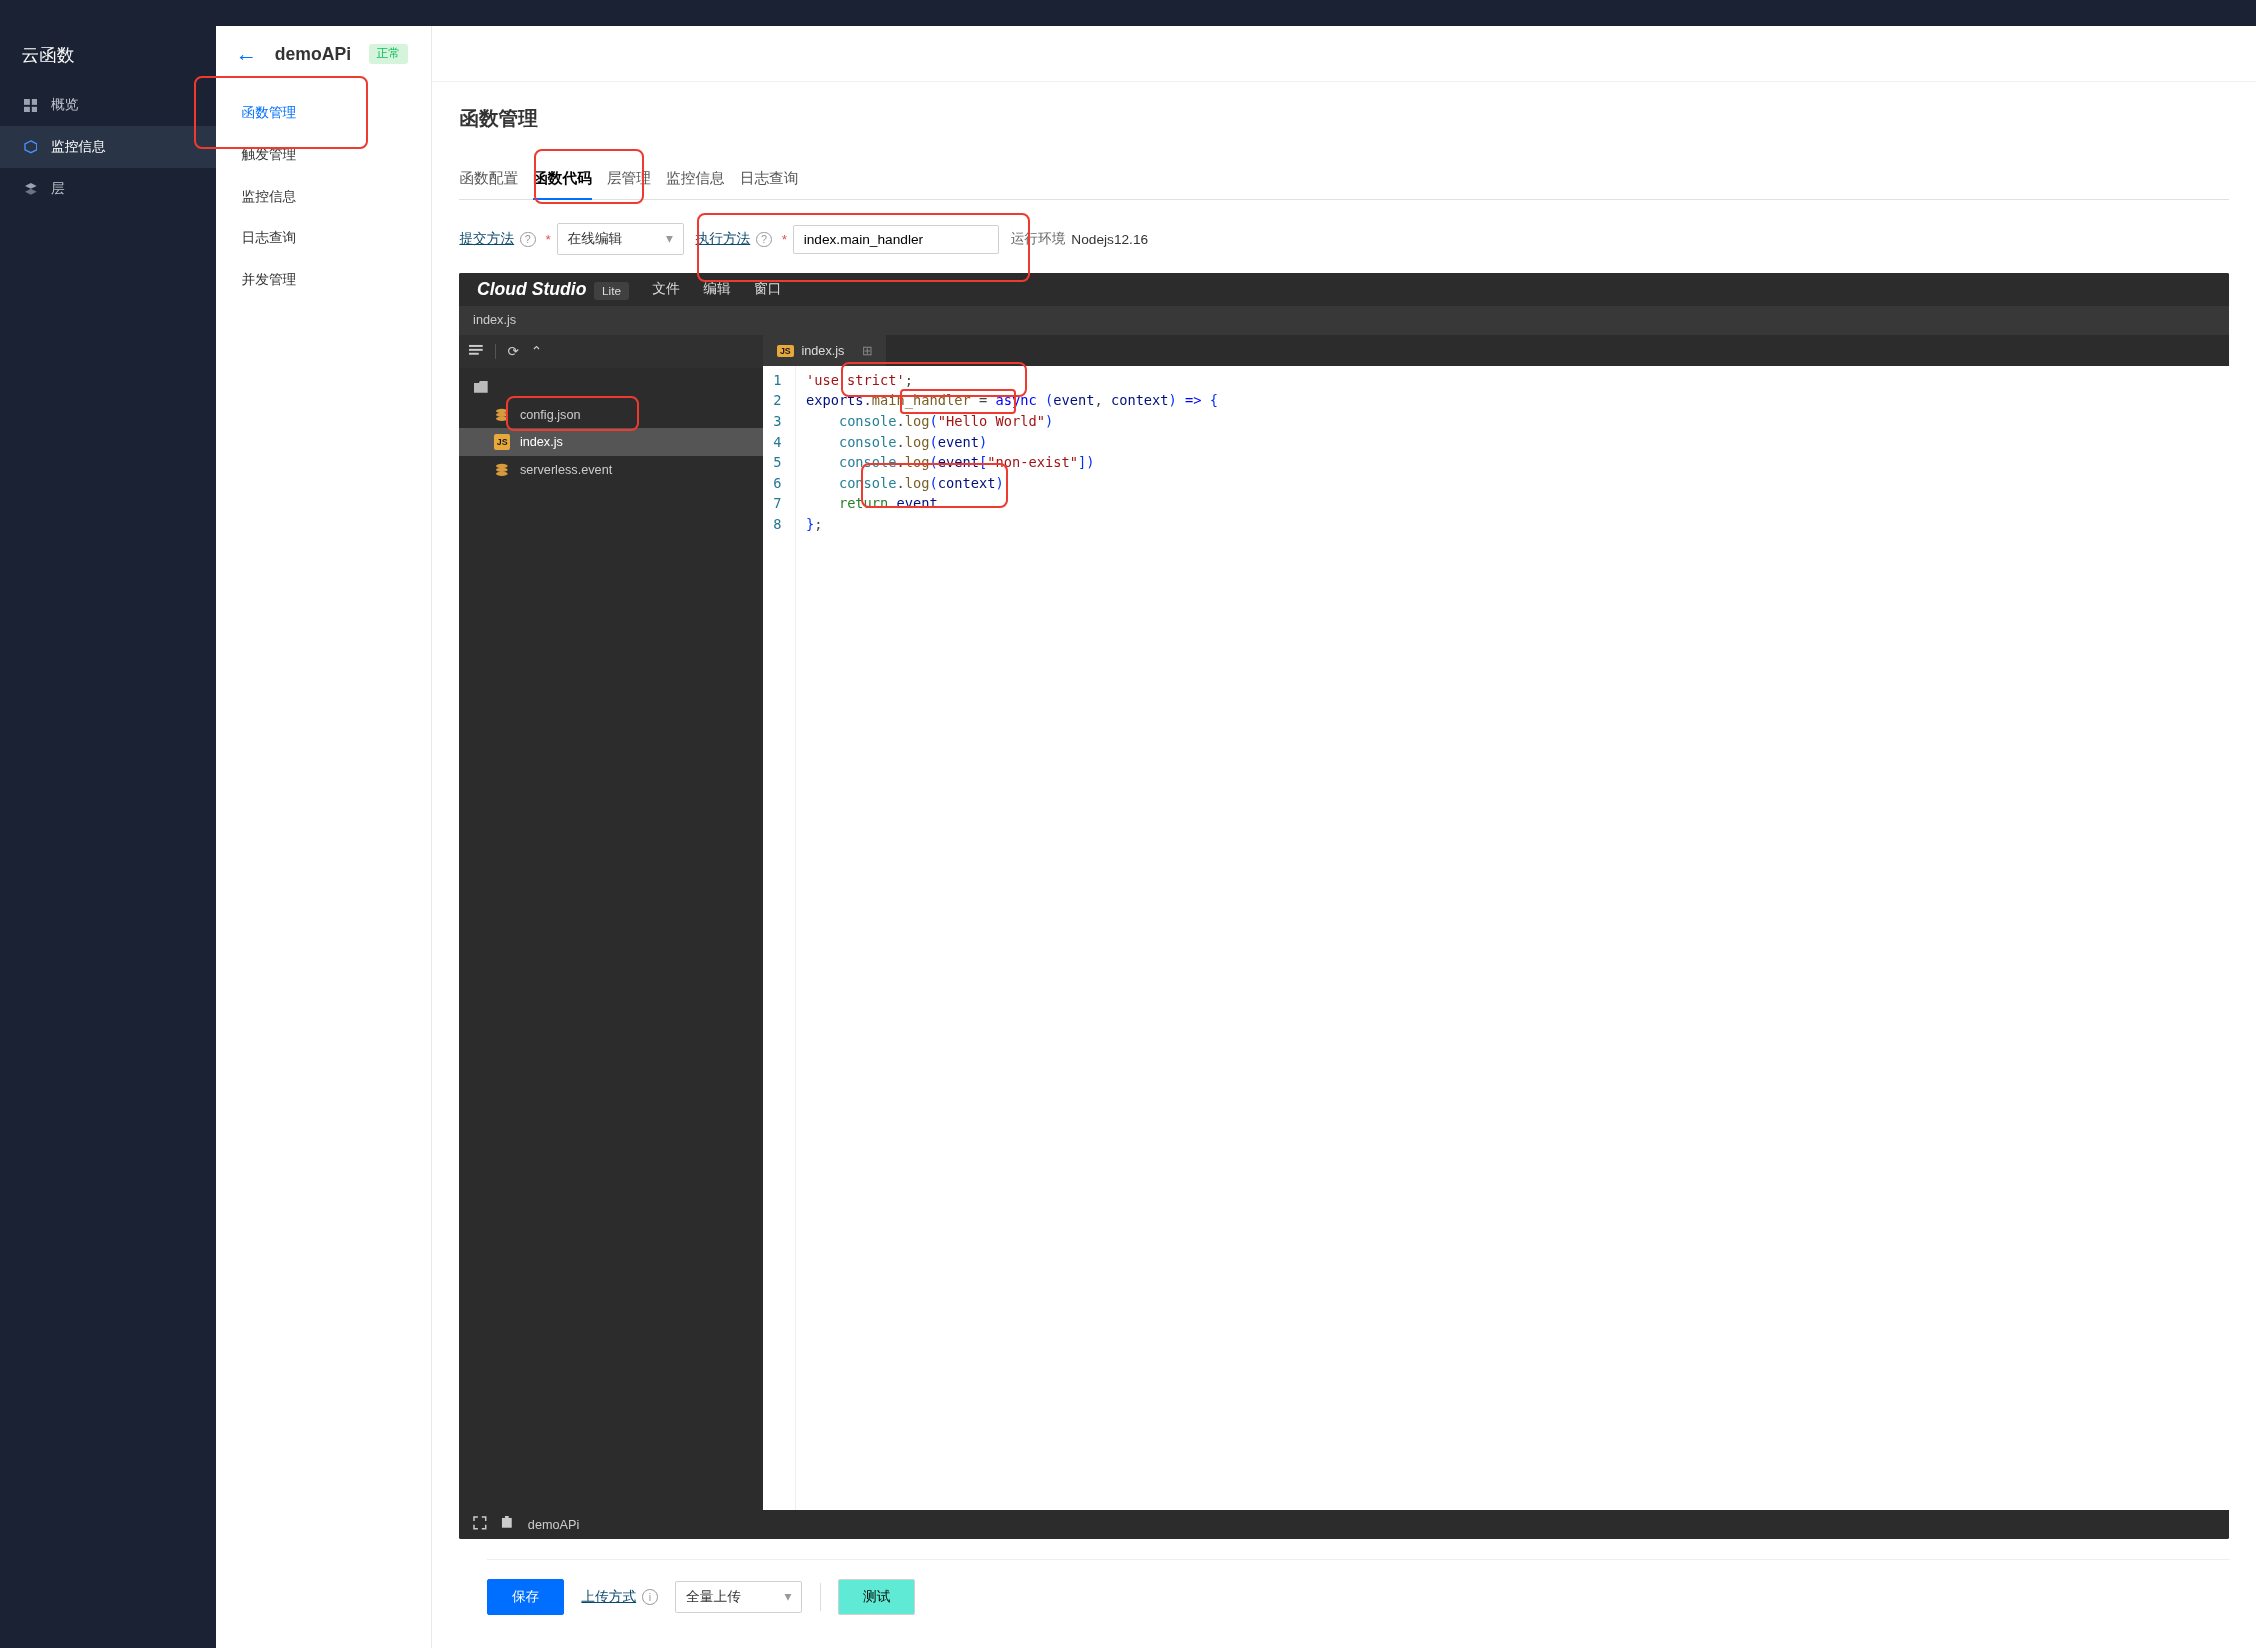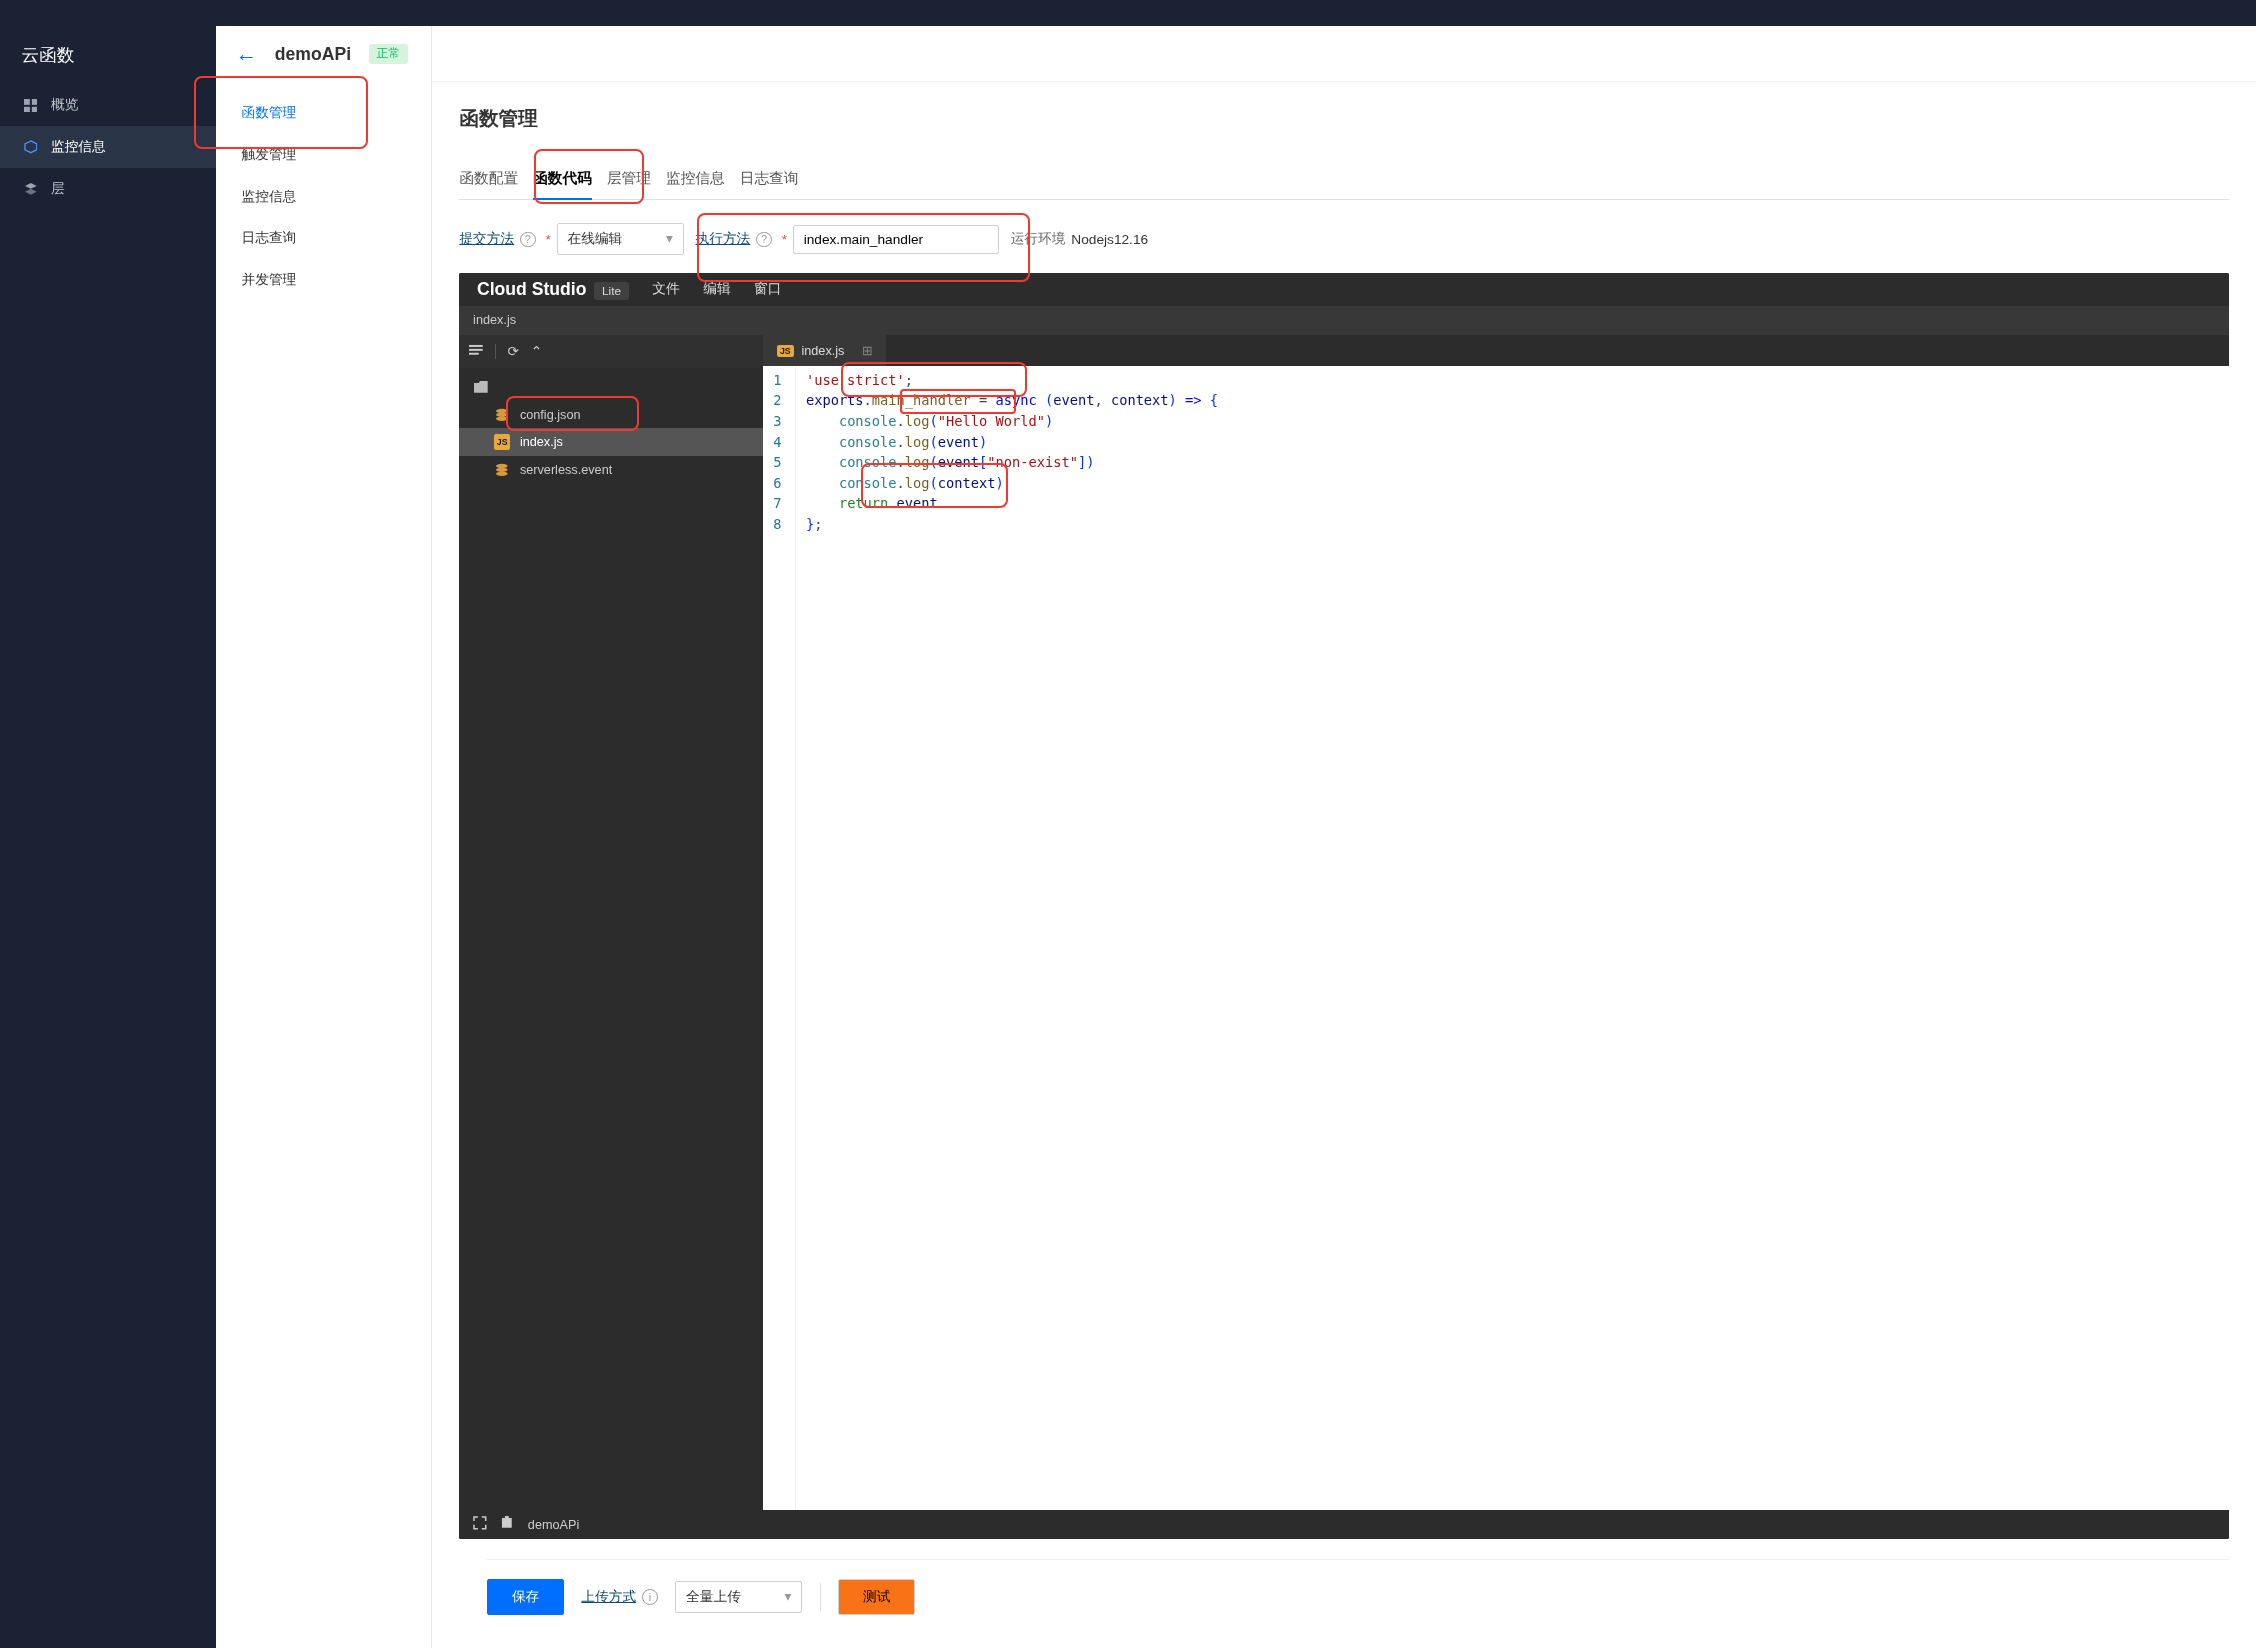--- a/index.html
+++ b/index.html
@@ -197,20 +197,21 @@
     .editor-menubar {
       display: flex;
       align-items: center;
       padding: 5.9px 17.6px;
       gap: 23.5px;
       background: #2c2c2c;
     }
     .studio-brand {
       font-size: 17.6px;
       font-weight: 700;
+      font-style: italic;
       color: #fff;
     }
     .lite-pill {
       background: #404040;
       color: #ddd;
       padding: 2px 7.8px;
       border-radius: 2.9px;
       font-size: 11.8px;
       margin-left: 7.8px;
       font-style: normal;
@@ -337,21 +338,21 @@
       align-items: center;
       gap: 17.6px;
       padding: 19.6px 0 9.8px;
       border-top: 1px solid #eee;
       margin-top: 19.6px;
       margin-left: 28px;
     }
     .btn {
       padding: 7.8px 23.5px;
       border: 1px solid #d0d0d0;
-      background: #f97316;
+      background: #5eead4;
       border-radius: 2px;
       cursor: pointer;
       font-size: 13.7px;
     }
     .btn-primary {
       background: #006eff;
       border-color: #006eff;
       color: #fff;
     }
     .footer-divider {

